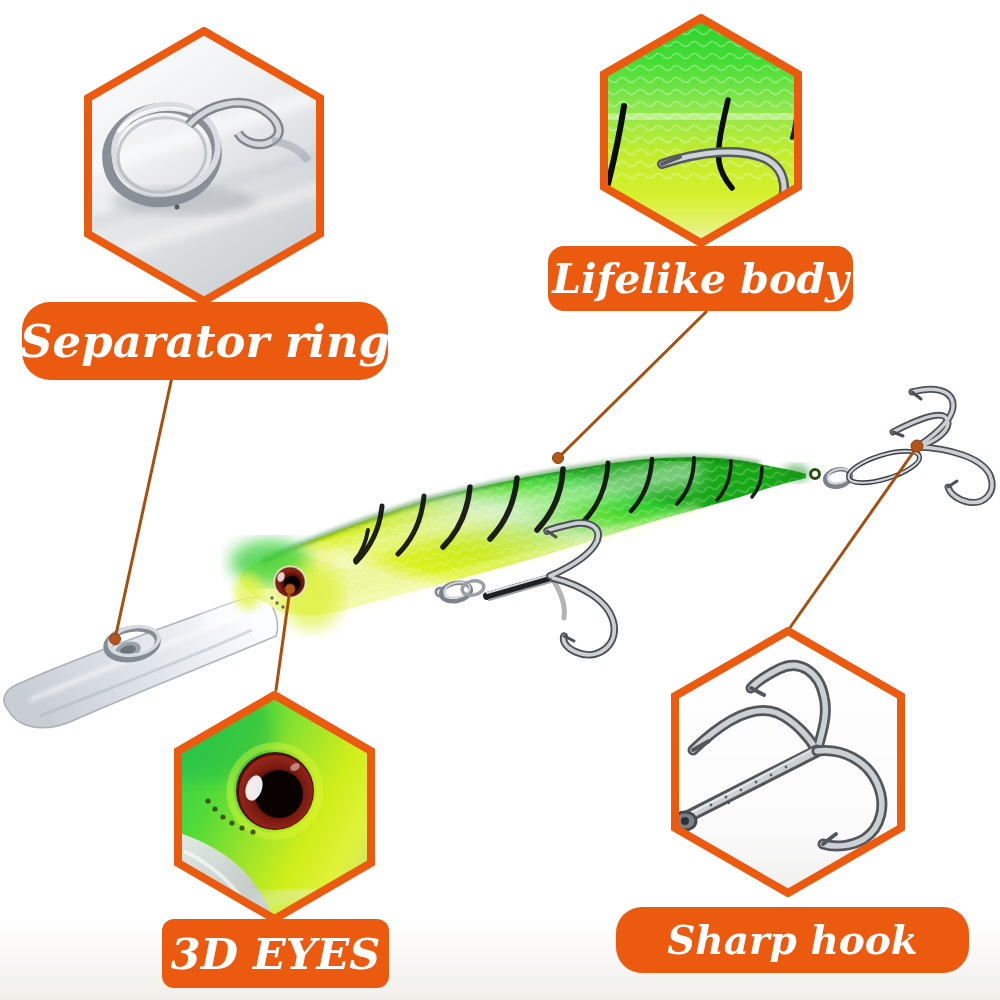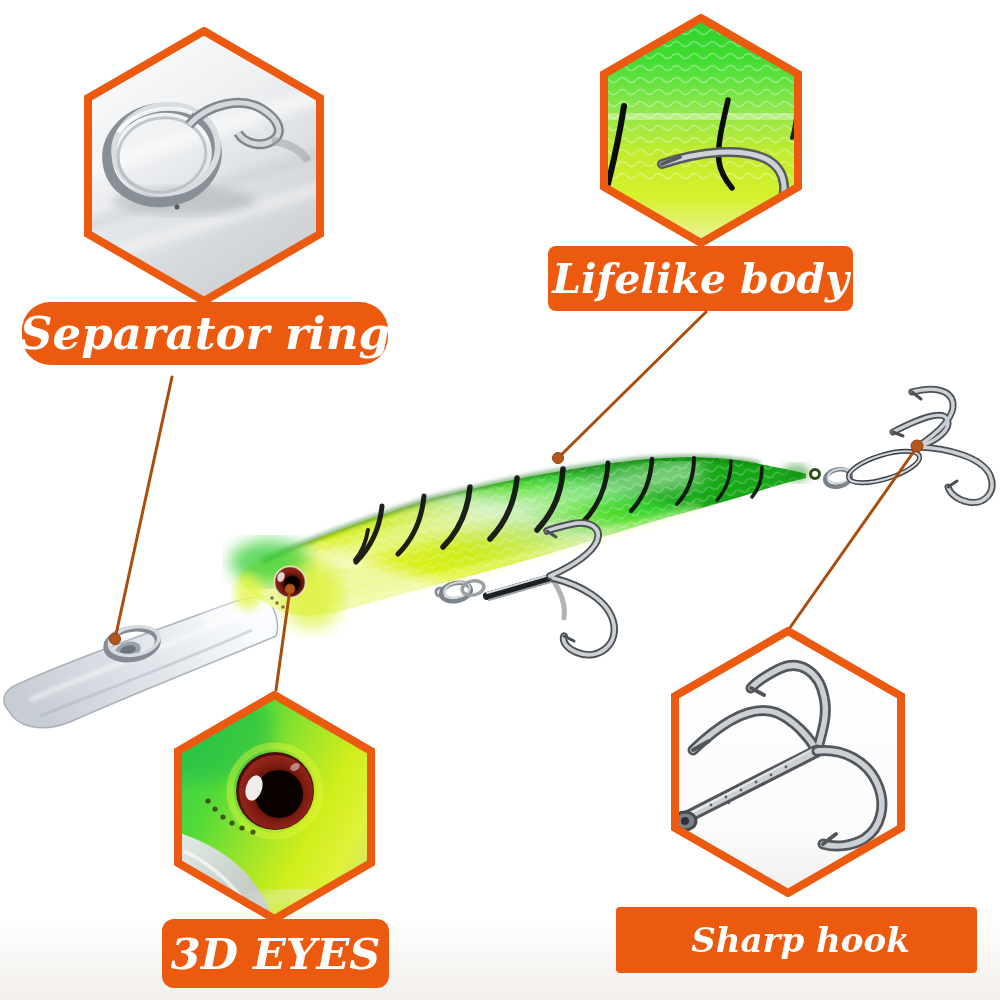--- a/index.html
+++ b/index.html
@@ -5,24 +5,24 @@
   html,body{margin:0;padding:0;}
   body{font-family:"Liberation Sans",sans-serif;}
   .canvas{position:relative;width:1000px;height:1000px;overflow:hidden;
     background:linear-gradient(180deg,#ffffff 0%,#ffffff 92%,#f2efeb 100%);}
   .layer{position:absolute;left:0;top:0;}
   .hex{position:absolute;}
   .label{position:absolute;display:flex;align-items:center;justify-content:center;
     background:var(--accent-orange,#ec5a10);color:var(--label-text,#ffffff);
     font-family:"DejaVu Serif","Liberation Serif",serif;font-style:italic;font-weight:bold;
     text-align:center;white-space:nowrap;}
-  .lbl-sep  {left:22px; top:302px; width:366px; height:63px; border-radius:28px; font-size:45px;}
-  .lbl-life {left:548px;top:246px; width:305px; height:65px; border-radius:8px; font-size:41px;}
+  .lbl-sep  {left:22px; top:302px; width:366px; height:78px; border-radius:28px; font-size:45px;}
+  .lbl-life {left:548px;top:246px; width:305px; height:65px; border-radius:16px; font-size:41px;}
   .lbl-eyes {left:162px;top:919px; width:227px; height:69px; border-radius:12px; font-size:43px;}
-  .lbl-sharp{left:616px;top:907px; width:353px; height:66px; border-radius:4px; font-size:34px;padding-left:8px;}
+  .lbl-sharp{left:616px;top:907px; width:353px; height:66px; border-radius:26px; font-size:39px;}
 </style>
 </head>
 <body>
 
 <div class="canvas">
 
   <svg class="layer" width="1000" height="1000" viewBox="0 0 1000 1000">
     <defs>
       <linearGradient id="bodyGrad" gradientUnits="userSpaceOnUse" x1="545" y1="460" x2="500" y2="610">
         <stop offset="0" stop-color="#17a817"></stop>

